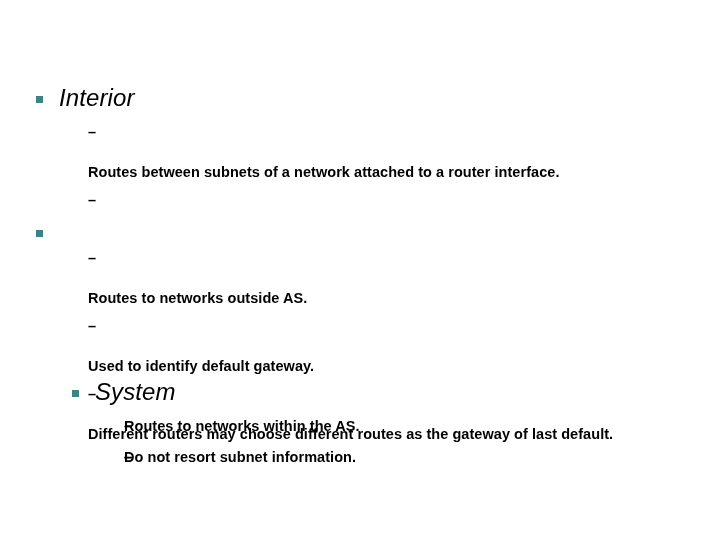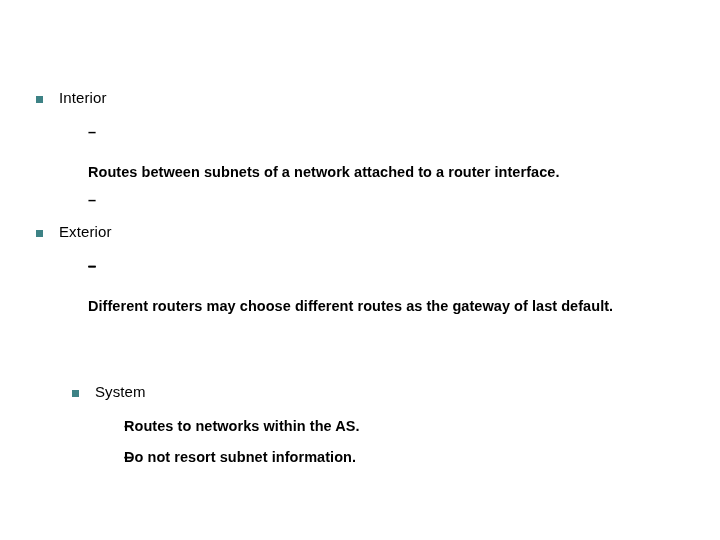--- a/index.html
+++ b/index.html
@@ -47,25 +47,26 @@
   }
   .l1-bullet {
     width: 7px;
     height: 7px;
     background: #3d8285;
     margin-top: 12px;
     margin-right: 16px;
     flex: 0 0 auto;
   }
   .l1-text {
-    font-size: 15px;
+    font-size: 24px;
     line-height: 27px;
     font-weight: 400;
     color: #000000;
     letter-spacing: 0.1px;
+    font-style: italic;
   }
 
   
   .l2-list {
     margin: 0;
     padding: 0;
     list-style: none;
   }
   .l2-item {
     position: relative;
@@ -135,28 +136,29 @@
         </li>
         <li class="l2-item">
           <span class="dash">–</span>
         </li>
       </ul>
     </div>
 
     <div class="group group-exterior">
       <div class="l1-row">
         <span class="l1-bullet" style="background: rgb(61, 130, 133);"></span>
-        <span class="l1-text">Exterior</span>
       </div>
       <ul class="l2-list style-spaced">
         <li class="l2-item l2-gap-top">
           <span class="dash">–</span>
+          <span class="l2-text">Routes to networks outside AS.</span>
         </li>
         <li class="l2-item">
           <span class="dash">–</span>
+          <span class="l2-text">Used to identify default gateway.</span>
         </li>
         <li class="l2-item">
           <span class="dash">–</span>
           <span class="l2-text">Different routers may choose different routes as the gateway of last default.</span>
         </li>
       </ul>
     </div>
 
     <div class="group group-system">
       <div class="l1-row">

